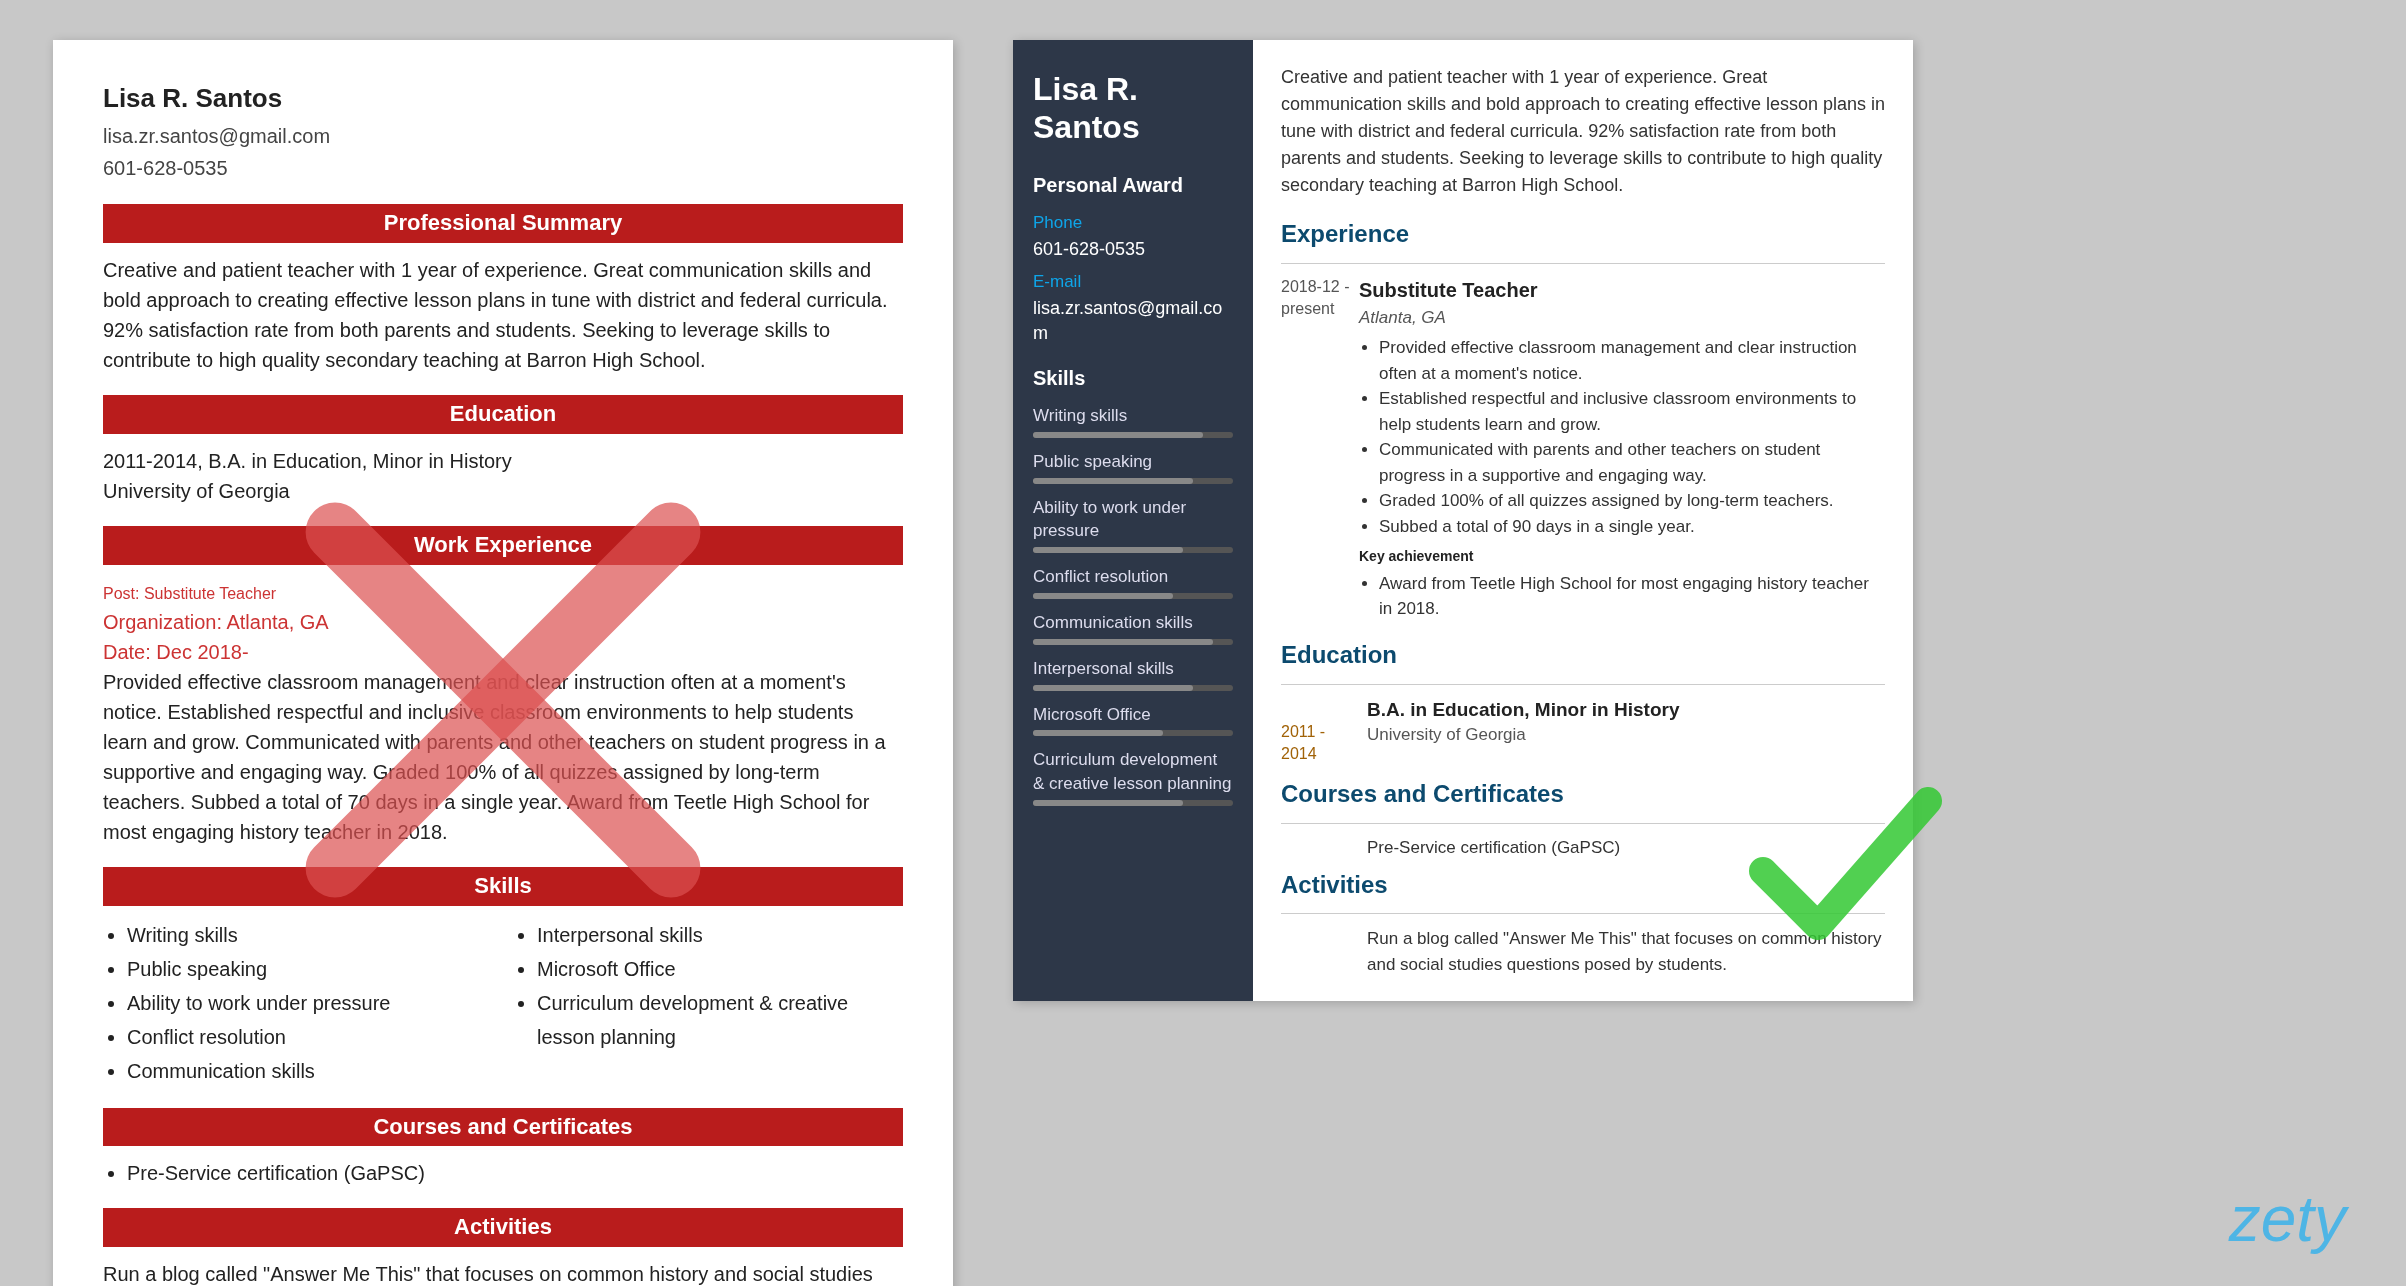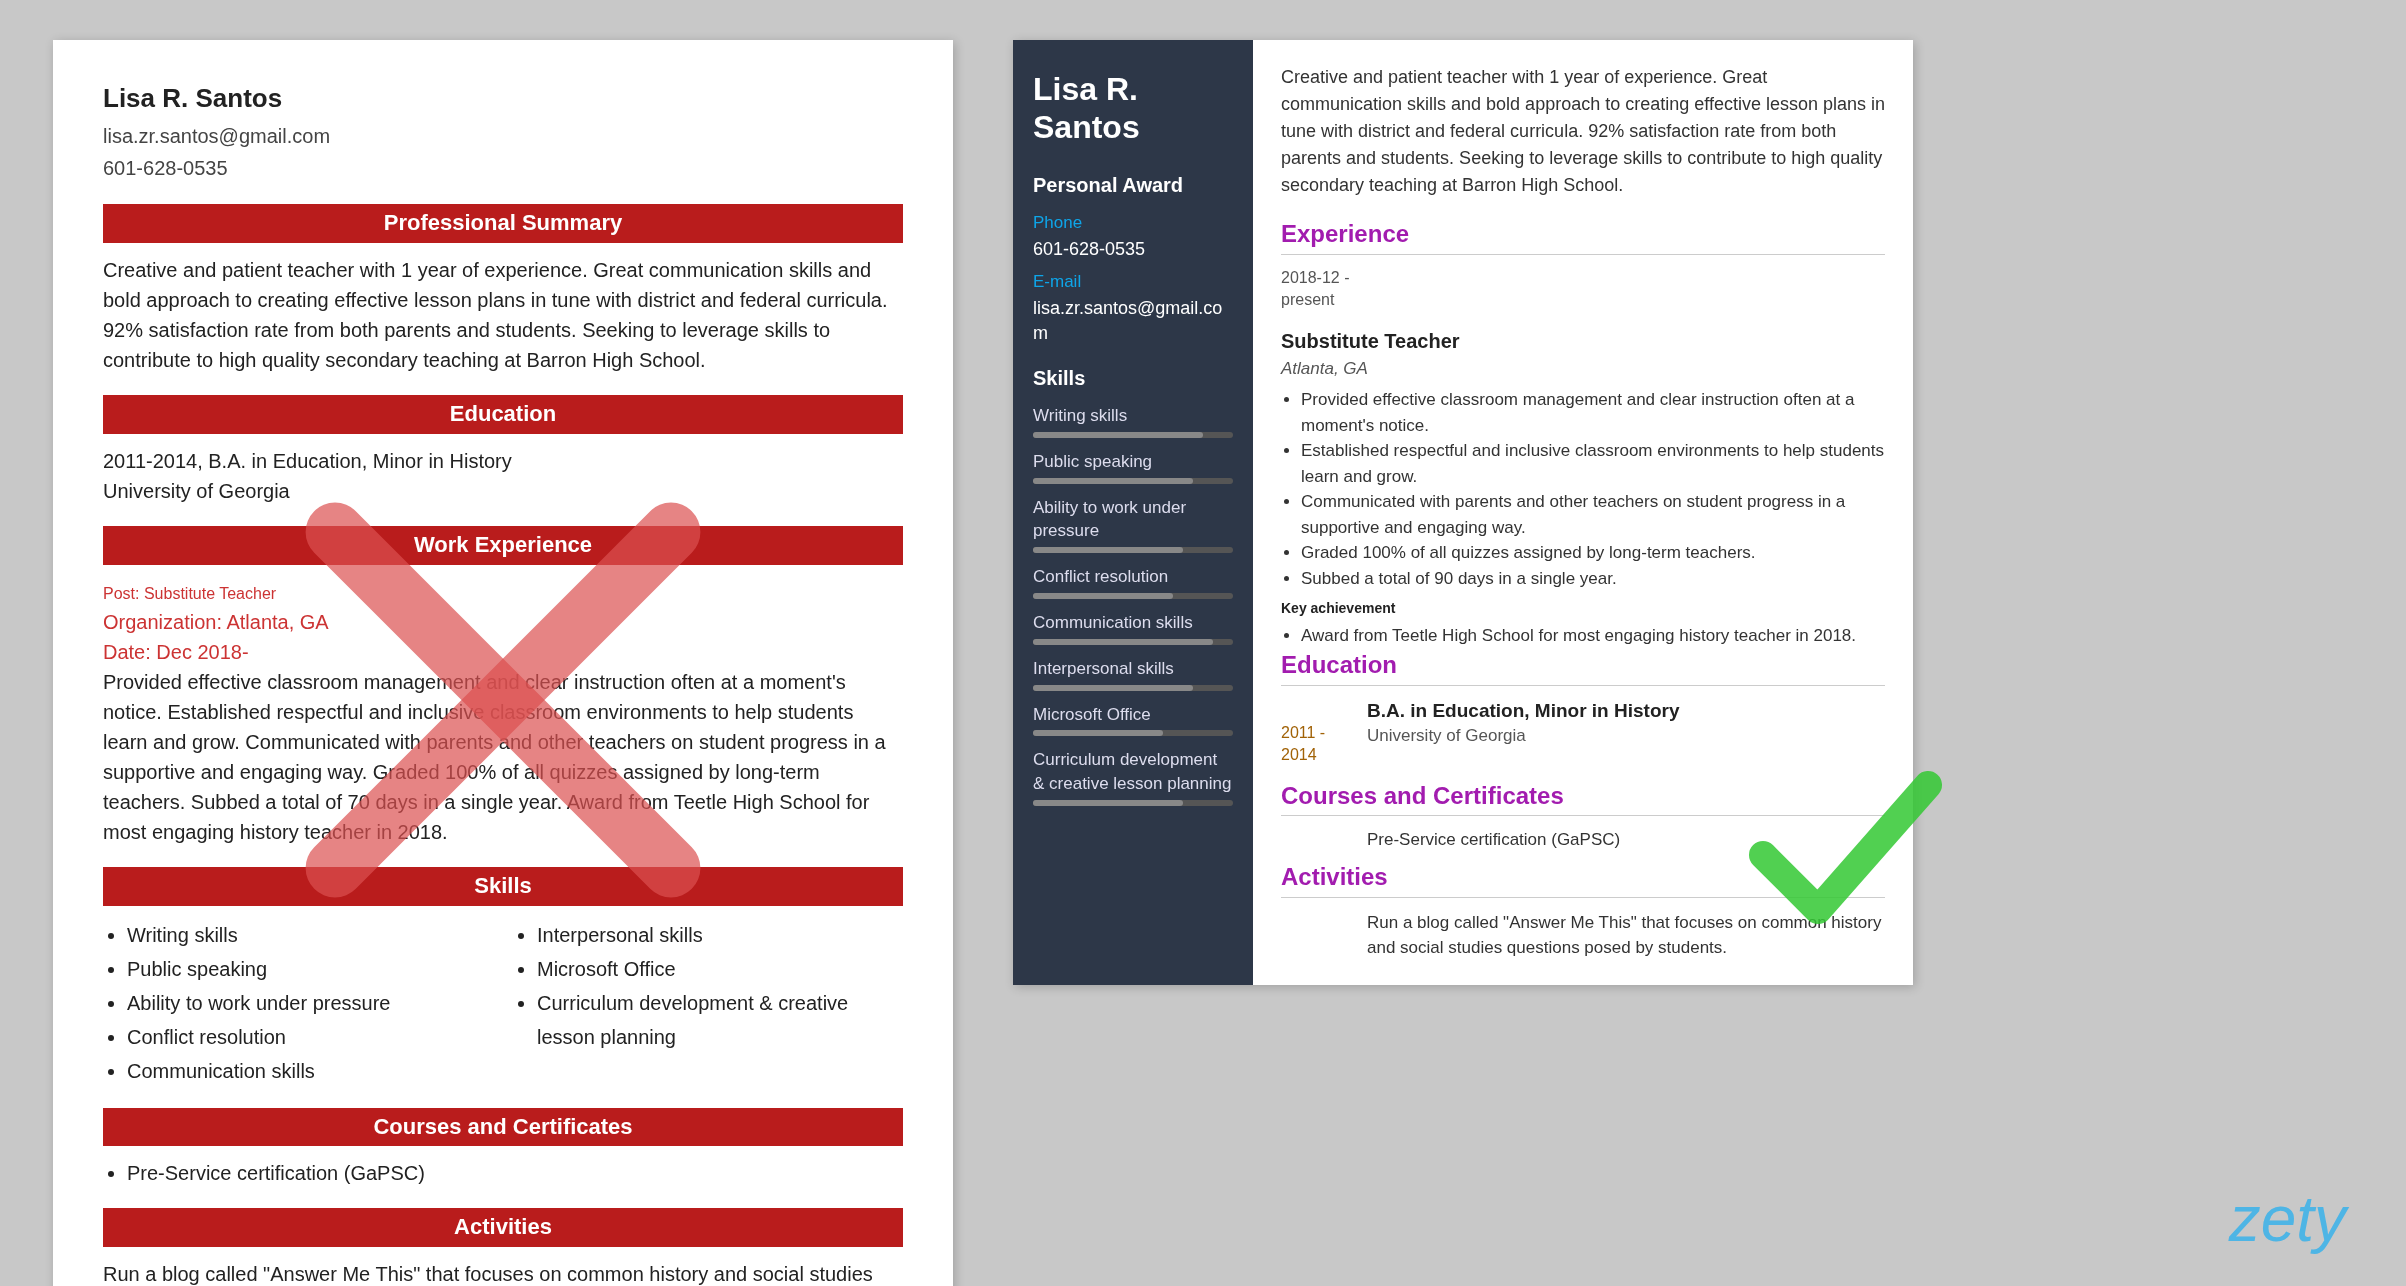--- a/index.html
+++ b/index.html
@@ -172,30 +172,29 @@
     }
     .resume-good .summary-text {
       font-size: 18px;
       line-height: 1.5;
       color: #333;
       margin-bottom: 18px;
     }
     .resume-good .main-section-title {
       font-size: 24px;
       font-weight: bold;
-      color: #a21caf;
+      color: #0c4a6e;
       border-bottom: 1px solid #ccc;
       margin-bottom: 12px;
-      padding-bottom: 3px;
+      padding-bottom: 12px;
     }
     .resume-good .exp-block {
       display: flex;
-      gap: 16px;
-      margin-bottom: 0;
-      flex-direction: column;
+      gap: 8px;
+      margin-bottom: 16px;
     }
     .resume-good .exp-date {
       font-size: 16px;
       color: #555;
       min-width: 70px;
       flex-shrink: 0;
     }
     .resume-good .exp-details {
       flex: 1;
     }

